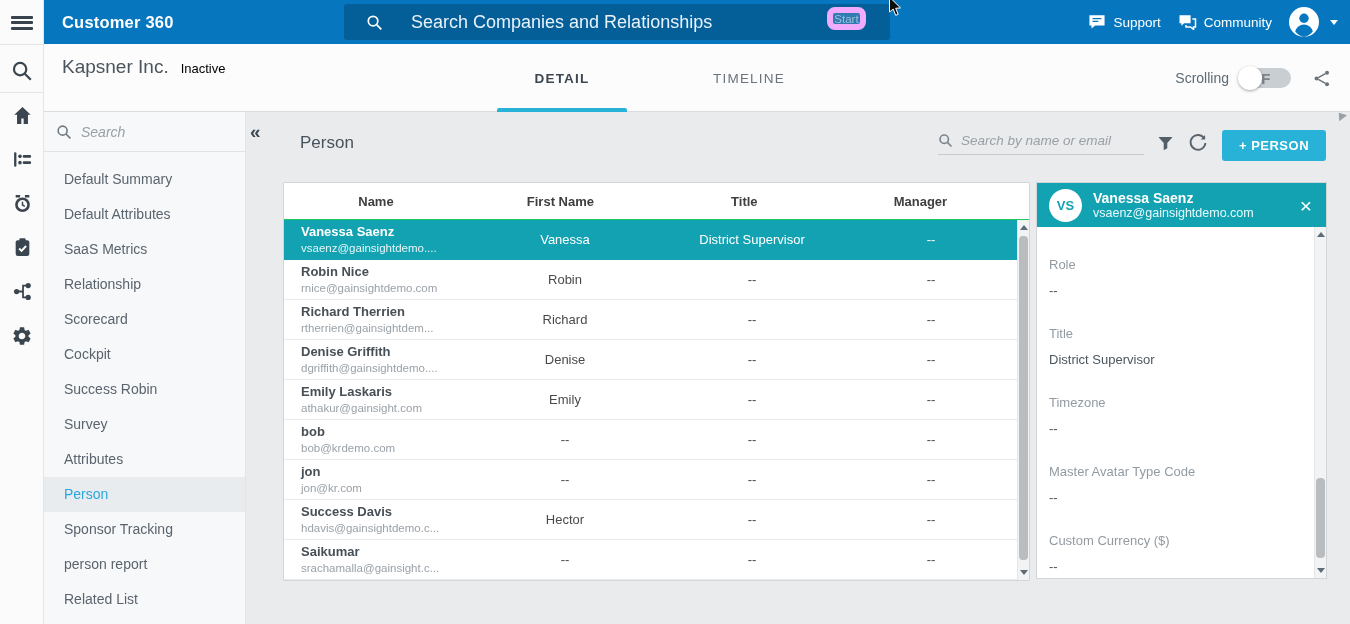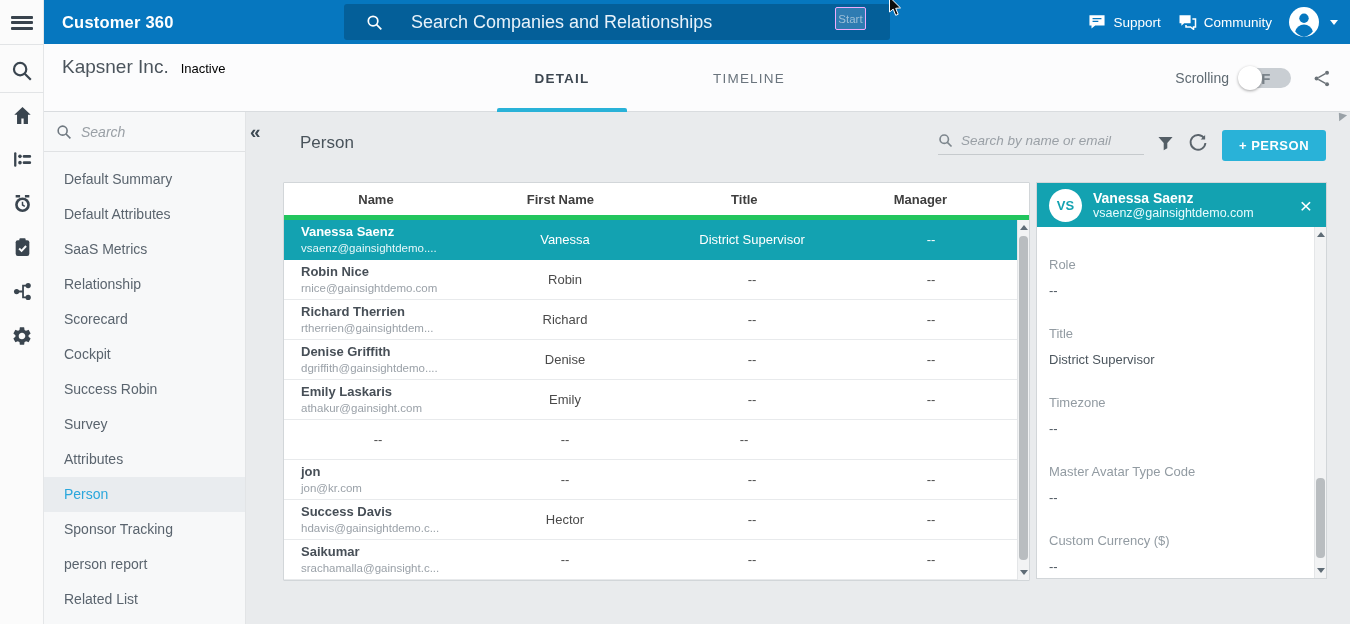--- a/index.html
+++ b/index.html
@@ -12,21 +12,21 @@
   #rail { position:absolute; left:0; top:0; width:44px; height:624px; background:#fbfbfb; border-right:1px solid #e4e6e8; z-index:5; }
   .rail-ic { position:absolute; left:0; width:44px; display:flex; justify-content:center; }
   .rail-div { position:absolute; left:0; width:44px; border-top:1px solid #e2e4e6; }
   .burger span { display:block; width:22px; height:3px; background:#39434d; margin:2.5px 0; border-radius:1px; }
   
   #topbar { position:absolute; left:44px; top:0; right:0; height:44px; background:#0677bf; z-index:4; }
   .tb-title { position:absolute; left:18px; top:0; line-height:44px; color:#fff; font-size:16.5px; font-weight:700; letter-spacing:.2px; }
   .gsearch { position:absolute; left:300px; top:4px; width:546px; height:36px; background:#045f99; border-radius:3px; display:flex; align-items:center; padding-left:22px; }
   .gsearch input { background:transparent; border:none; outline:none; color:#e8f2fa; font-size:18px; margin-left:28px; width:330px; font-family:inherit; }
   .gsearch input::placeholder { color:#e8f2fa; opacity:1; }
-  .start-btn { position:absolute; right:24px; top:3px; width:31px; height:23px; background:#2f7cb2; border:1px solid #f0abfc; border-radius:2px; color:#9dbfd8; font-size:11.5px; display:flex; align-items:center; justify-content:center; }
+  .start-btn { position:absolute; right:24px; top:3px; width:39px; height:23px; background:#2f7cb2; border:6px solid #f0abfc; border-radius:8px; color:#9dbfd8; font-size:11.5px; display:flex; align-items:center; justify-content:center; }
   .tb-right { position:absolute; right:12px; top:0; height:44px; display:flex; align-items:center; gap:9px; }
   .tb-link { display:flex; align-items:center; gap:7px; color:#fff; font-size:13.5px; margin-right:8px; cursor:pointer; }
   .caret-down { width:0; height:0; border-left:4px solid transparent; border-right:4px solid transparent; border-top:5px solid #fff; margin-left:2px; }
   
   #subheader { position:absolute; left:44px; top:44px; right:0; height:68px; background:#fcfcfd; border-bottom:1px solid #d9dcdf; z-index:3; }
   .company { position:absolute; left:18px; top:12px; display:flex; align-items:baseline; gap:12px; }
   .company-name { font-size:19px; color:#4b545c; }
   .company-status { font-size:13px; color:#000000; }
   .tabs { position:absolute; left:443px; top:0; height:68px; display:flex; gap:37px; }
   .tab { position:relative; width:150px; height:68px; display:flex; align-items:center; justify-content:center; font-size:13.5px; letter-spacing:1.2px; color:#6a747d; cursor:pointer; }
@@ -48,21 +48,21 @@
   .collapse-btn { position:absolute; left:250px; top:121px; font-size:19px; font-weight:700; color:#3c4852; cursor:pointer; z-index:2; }
   
   .page-title { position:absolute; left:300px; top:133px; font-size:17px; color:#49535b; }
   .psearch { position:absolute; left:938px; top:133px; width:206px; display:flex; align-items:center; border-bottom:1px solid #c6cacd; padding-bottom:6px; }
   .psearch input { background:transparent; border:none; outline:none; font-size:13.5px; font-style:italic; color:#5c666f; margin-left:8px; width:175px; font-family:inherit; }
   .psearch input::placeholder { color:#9aa0a6; opacity:1; }
   .ic-btn { position:absolute; top:135px; cursor:pointer; }
   .person-btn { position:absolute; left:1222px; top:130px; width:104px; height:31px; background:#29b2d8; border:none; border-radius:3px; color:#fff; font-size:13px; font-weight:700; letter-spacing:.5px; cursor:pointer; font-family:inherit; }
   
   #table-card { position:absolute; left:283px; top:182px; width:747px; height:399px; background:#fff; border:1px solid #d2d6d9; border-radius:1px; }
-  .thead { display:flex; height:37px; align-items:center; border-bottom:5px solid #22c55e; padding-right:24px; }
+  .thead { display:flex; height:37px; align-items:center; border-bottom:1px solid #22c55e; padding-right:24px; }
   .th { font-size:13px; font-weight:700; color:#3e3e3e; text-align:center; }
   .tbody { position:relative; }
   .trow { display:flex; height:40px; align-items:center; border-bottom:1px solid #e8eaec; cursor:pointer; }
   .c0 { width:187px; padding-left:17px; }
   .c1 { width:188px; text-align:center; }
   .c2 { width:186px; text-align:center; }
   .c3 { width:172px; text-align:center; }
   .tc { font-size:13px; color:#4a4a4a; }
   .pname { font-size:13px; font-weight:600; color:#474f57; line-height:15px; }
   .pemail { font-size:11.5px; color:#9aa1a8; line-height:14px; margin-top:2px; }
@@ -347,20 +347,24 @@
           <div class="c0">
             <div class="pname">Emily Laskaris</div>
             <div class="pemail">athakur@gainsight.com</div>
           </div>
           <div class="tc c1">Emily</div>
           <div class="tc c2">--</div>
           <div class="tc c3">--</div>
         </div>
 
         <div class="trow">
+          <div class="c0">
+            <div class="pname">bob</div>
+            <div class="pemail">bob@krdemo.com</div>
+          </div>
           <div class="tc c1">--</div>
           <div class="tc c2">--</div>
           <div class="tc c3">--</div>
         </div>
 
         <div class="trow">
           <div class="c0">
             <div class="pname">jon</div>
             <div class="pemail">jon@kr.com</div>
           </div>

